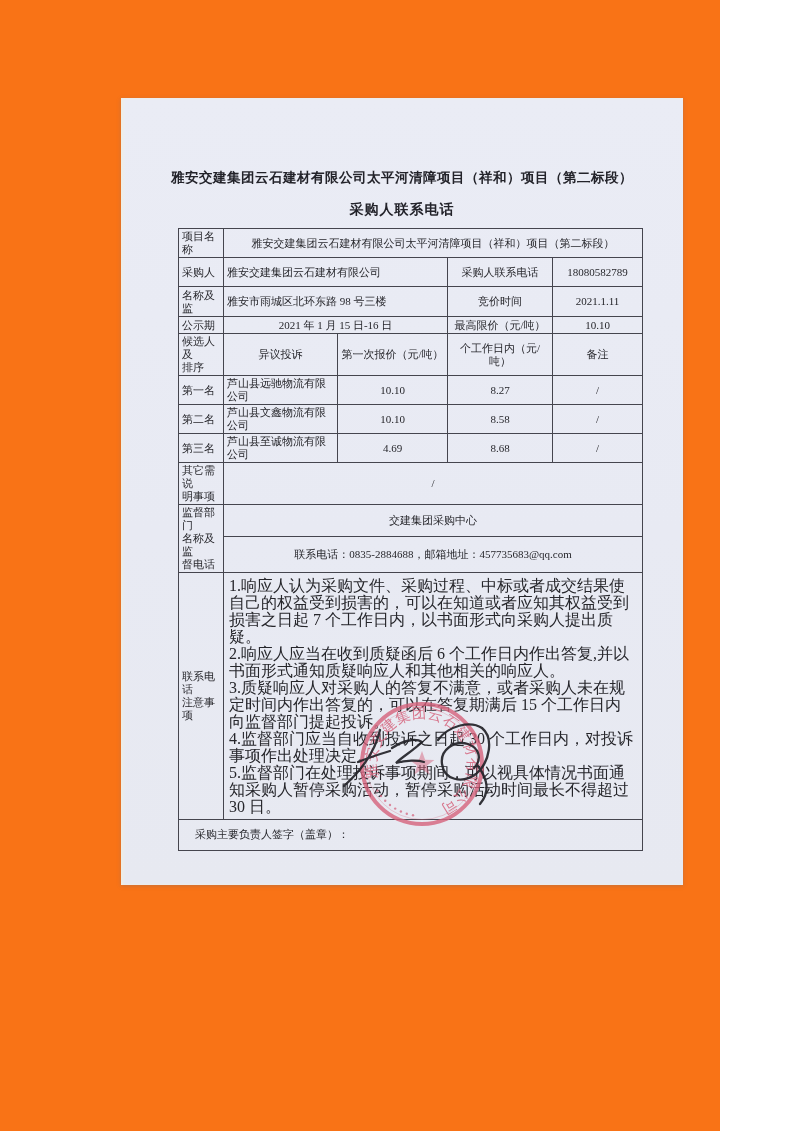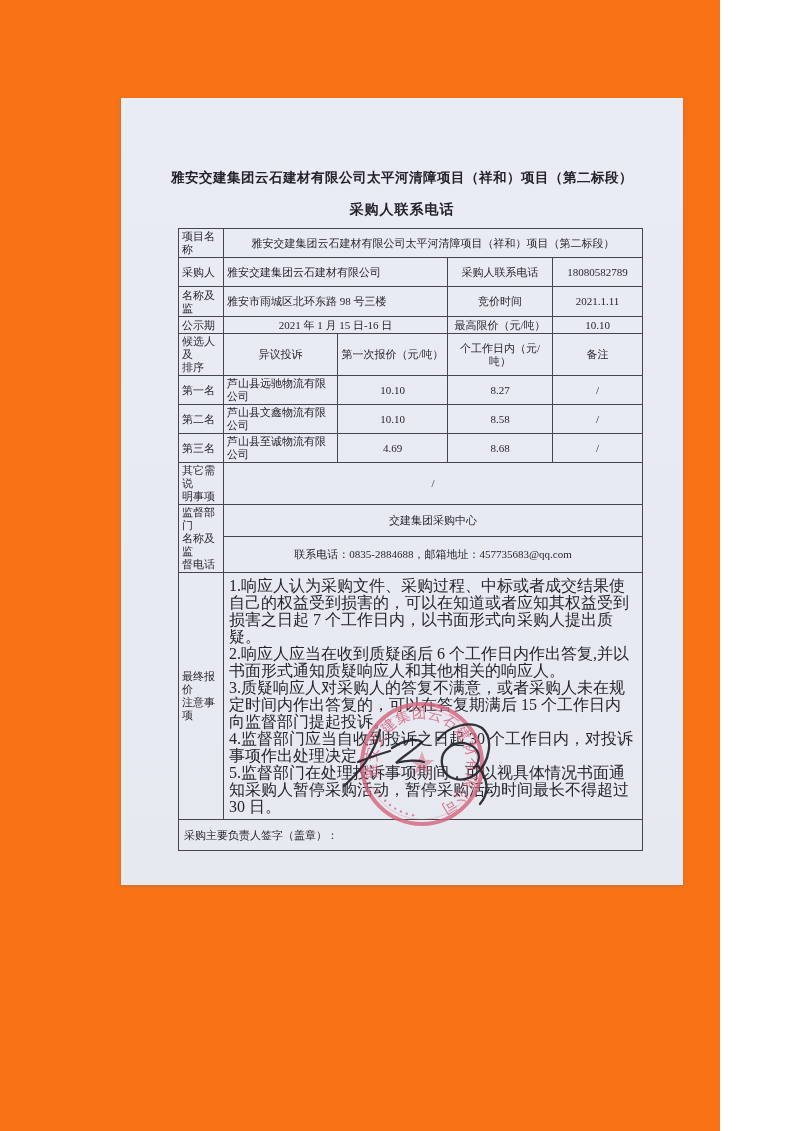--- a/index.html
+++ b/index.html
@@ -20,21 +20,21 @@
 
   table#doc { position:absolute; left:57px; top:130px; width:464px;
     border-collapse:collapse; table-layout:fixed; }
   #doc td { border:1px solid #45454e; font-size:11px; color:#26262b;
     padding:1px 3px; vertical-align:middle; line-height:13px; overflow:hidden; }
   #doc td.lab { white-space:pre-line; }
   #doc td.c  { text-align:center; }
   #doc td.l  { text-align:left; }
   #doc td.ctr3 { text-align:left; }
   #doc .note-cell { font-size:16px; line-height:17px; padding:4px 6px 4px 5px; vertical-align:middle; }
-  #doc .sig-cell { padding-left:5px; }
+  #doc .sig-cell { padding-left:16px;font-family:Liberation Mono, monospace; }
 
   .seal-wrap { position:absolute; left:210px; top:581px; width:230px; height:180px; z-index:5; pointer-events:none; }
 </style>
 </head>
 <body>
 <div id="stage">
 
   <div id="paper">
 
     <div id="title1" class="title">雅安交建集团云石建材有限公司太平河清障项目（祥和）项目（第二标段）</div>
@@ -119,21 +119,21 @@
         <td class="lab ctr3" rowspan="2">监督部门
 名称及监
 督电话</td>
         <td class="c" colspan="4">交建集团采购中心</td>
       </tr>
       <tr style="height:29px">
         <td class="c" colspan="4">联系电话：0835-2884688，邮箱地址：457735683@qq.com</td>
       </tr>
 
       <tr style="height:206px">
-        <td class="lab l">最终报价
+        <td class="lab l">联系电话
 注意事项</td>
         <td class="note-cell l" colspan="4">
           <div>1.响应人认为采购文件、采购过程、中标或者成交结果使自己的权益受到损害的，可以在知道或者应知其权益受到损害之日起 7 个工作日内，以书面形式向采购人提出质疑。</div>
           <div>2.响应人应当在收到质疑函后 6 个工作日内作出答复,并以书面形式通知质疑响应人和其他相关的响应人。</div>
           <div>3.质疑响应人对采购人的答复不满意，或者采购人未在规定时间内作出答复的，可以在答复期满后 15 个工作日内向监督部门提起投诉。</div>
           <div>4.监督部门应当自收到投诉之日起 30 个工作日内，对投诉事项作出处理决定。</div>
           <div>5.监督部门在处理投诉事项期间，可以视具体情况书面通知采购人暂停采购活动，暂停采购活动时间最长不得超过 30 日。</div>
         </td>
       </tr>
 

